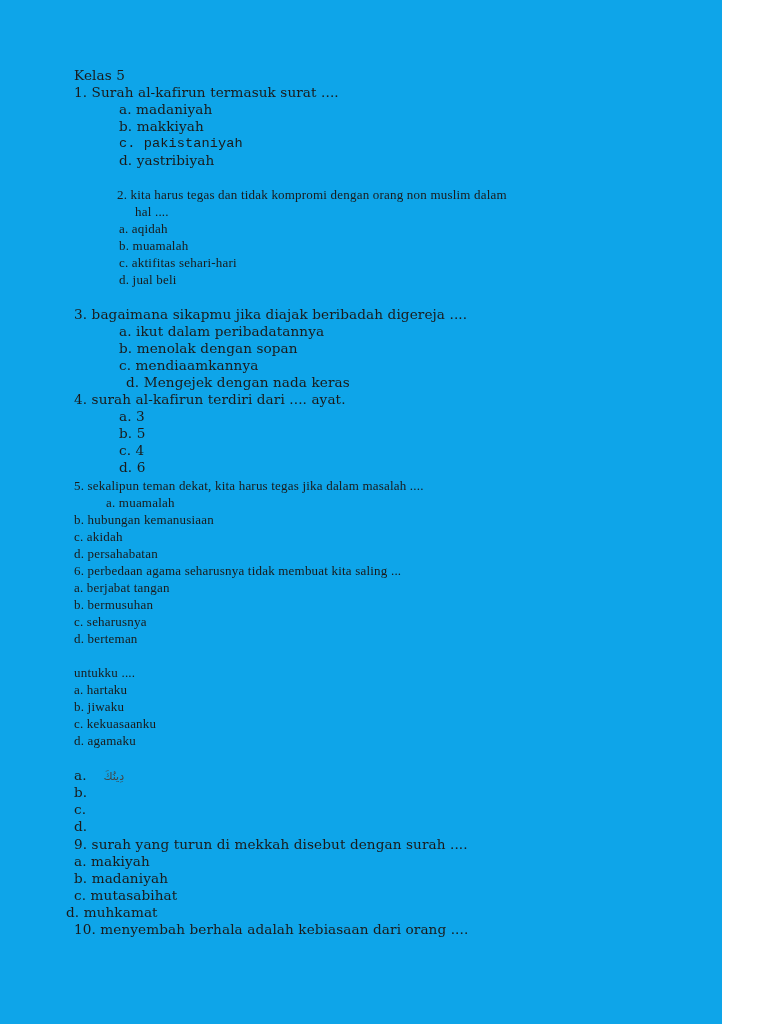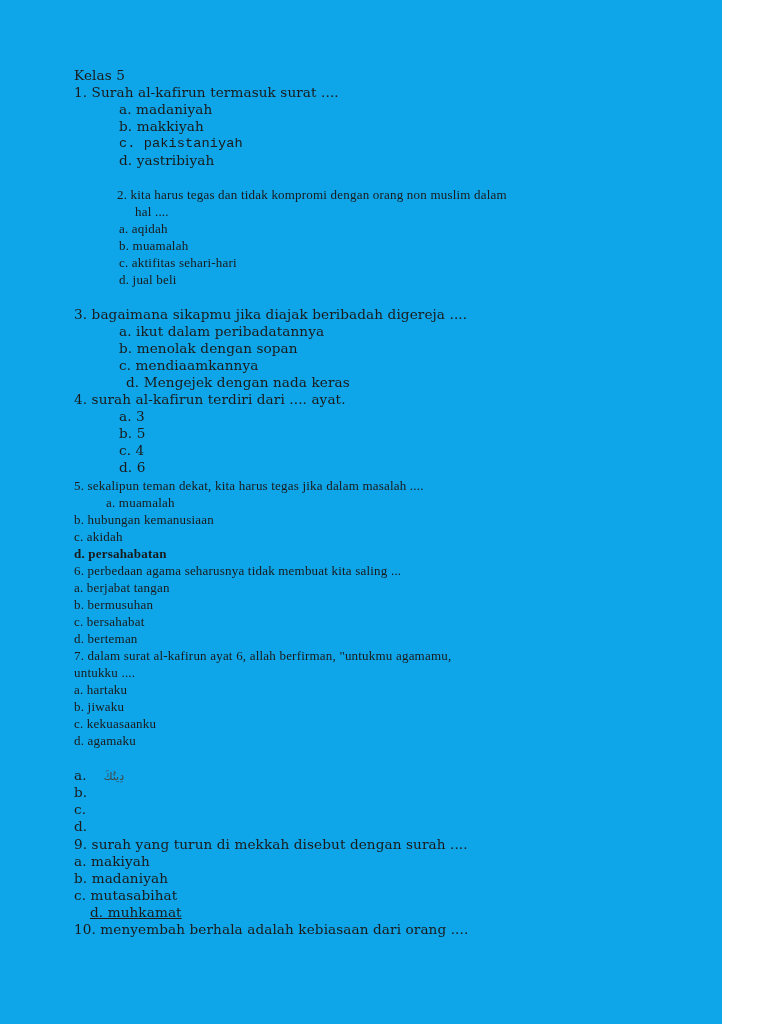--- a/index.html
+++ b/index.html
@@ -80,45 +80,44 @@
   <div class="line bookman" style="left:74px; top:391px;">4. surah al-kafirun terdiri dari .... ayat.</div>
   <div class="line bookman" style="left:119px; top:408px;">a. 3</div>
   <div class="line bookman" style="left:119px; top:425px;">b. 5</div>
   <div class="line bookman" style="left:119px; top:442px;">c. 4</div>
   <div class="line bookman" style="left:119px; top:459px;">d. 6</div>
 
   <div class="line light" style="left:74px; top:477px;">5. sekalipun teman dekat, kita harus tegas jika dalam masalah ....</div>
   <div class="line light" style="left:74px; top:494px;margin-left:32px;">a. muamalah</div>
   <div class="line light" style="left:74px; top:511px;">b. hubungan kemanusiaan</div>
   <div class="line light" style="left:74px; top:528px;">c. akidah</div>
-  <div class="line light" style="left:74px; top:545px;font-weight:bold;">d. persahabatan</div>
+  <div class="line light" style="left:74px; top:545px;">d. persahabatan</div>
 
   <div class="line light" style="left:74px; top:562px;">6. perbedaan agama seharusnya tidak membuat kita saling ...</div>
   <div class="line light" style="left:74px; top:579px;">a. berjabat tangan</div>
   <div class="line light" style="left:74px; top:596px;">b. bermusuhan</div>
-  <div class="line light" style="left:74px; top:613px;">c. bersahabat</div>
+  <div class="line light" style="left:74px; top:613px;">c. seharusnya</div>
   <div class="line light" style="left:74px; top:630px;">d. berteman</div>
 
-  <div class="line light" style="left:74px; top:647px;">7. dalam surat al-kafirun ayat 6, allah berfirman, "untukmu agamamu,</div>
   <div class="line light" style="left:74px; top:664px;">untukku ....</div>
   <div class="line light" style="left:74px; top:681px;">a. hartaku</div>
   <div class="line light" style="left:74px; top:698px;">b. jiwaku</div>
   <div class="line light" style="left:74px; top:715px;">c. kekuasaanku</div>
   <div class="line light" style="left:74px; top:732px;">d. agamaku</div>
 
   <div class="line bookman" style="left:74px; top:767px;">
     <span>a.</span>
     <span class="gap"></span>
     <span class="arabic">دِينُكَ</span>
   </div>
   <div class="line bookman" style="left:74px; top:784px;">b.</div>
   <div class="line bookman" style="left:74px; top:801px;">c.</div>
   <div class="line bookman" style="left:74px; top:818px;">d.</div>
 
   <div class="line bookman" style="left:74px; top:836px;">9. surah yang turun di mekkah disebut dengan surah ....</div>
   <div class="line bookman" style="left:74px; top:853px;">a. makiyah</div>
   <div class="line bookman" style="left:74px; top:870px;">b. madaniyah</div>
   <div class="line bookman" style="left:74px; top:887px;text-align:center;">c. mutasabihat</div>
-  <div class="line bookman" style="left:90px; top:904px;text-decoration:underline;">d. muhkamat</div>
+  <div class="line bookman" style="left:66px; top:904px;">d. muhkamat</div>
 
   <div class="line bookman" style="left:74px; top:921px;">10. menyembah berhala adalah kebiasaan dari orang ....</div>
 
 </div>
 
 </body></html>

